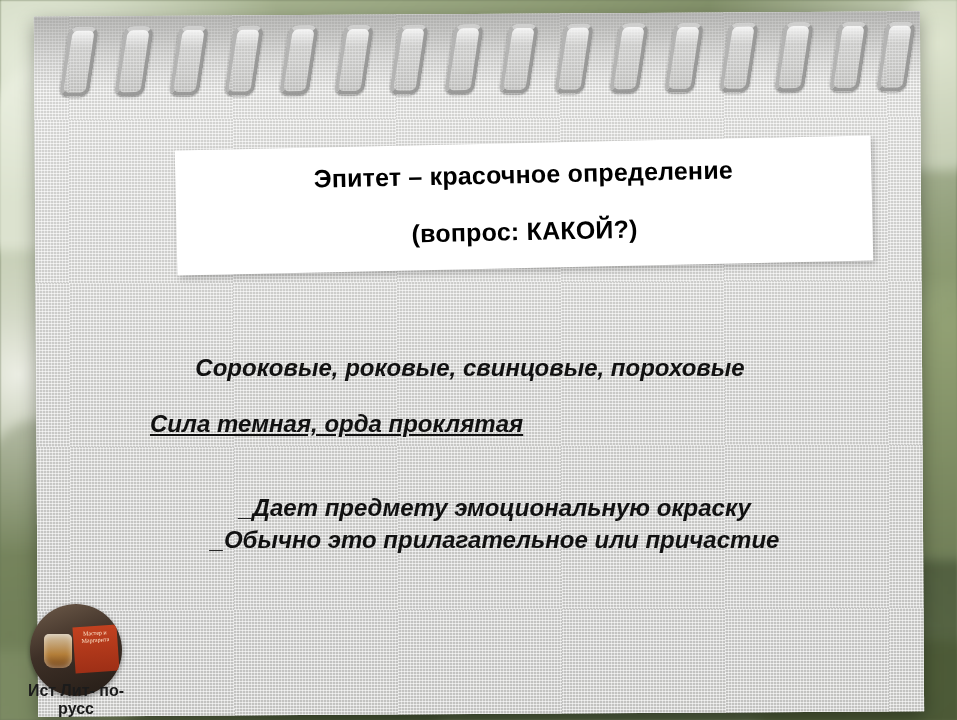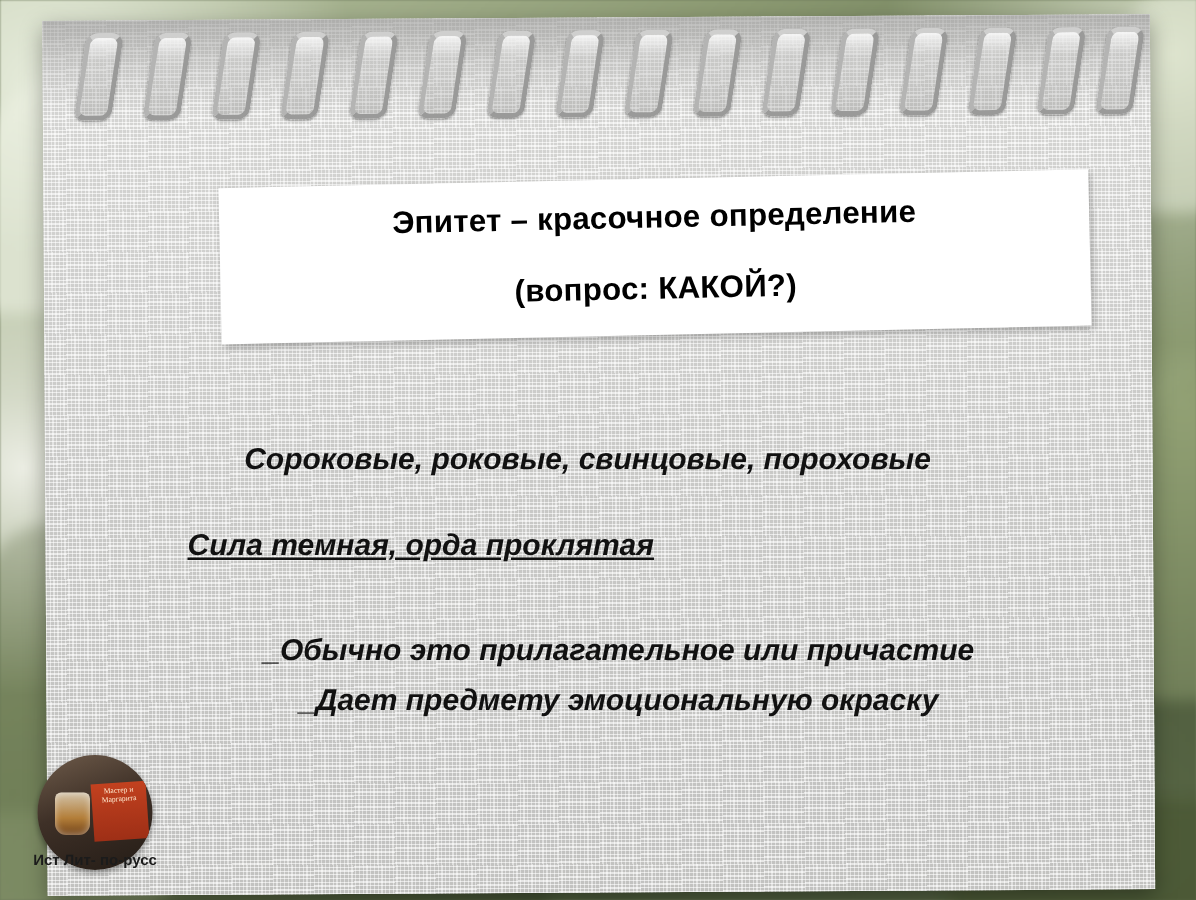--- a/index.html
+++ b/index.html
@@ -119,21 +119,21 @@
     left: 150px;
     top: 352px;
     width: 690px;
     color: #111111;
     font-style: italic;
     font-weight: bold;
   }
   .para {
     font-size: 24px;
     line-height: 1.33;
-    margin-bottom: 37px;
+    margin-bottom: 24px;
   }
   .para.p1 { text-align: center; width: 640px; }
   .para.p2 { text-align: left; margin-bottom: 52px; text-decoration: underline; }
   .para.p3 { text-align: center; margin-bottom: 8px; }
   .para.p4 { text-align: center; margin-bottom: 0; }
 
   
   .logo {
     position: absolute;
     left: 24px;
@@ -182,21 +182,21 @@
     background: linear-gradient(180deg, rgba(255,240,210,0.75) 0%, rgba(200,140,60,0.85) 60%, rgba(120,70,25,0.9) 100%);
     box-shadow: inset 0 0 6px rgba(255,255,255,0.5);
   }
   .logo-caption {
     position: absolute;
     left: 0;
     top: 78px;
     width: 104px;
     text-align: center;
     color: #1b1b1b;
-    font-size: 12px;
+    font-size: 16px;
     font-weight: bold;
     line-height: 1.1;
     font-family: "Liberation Sans", sans-serif;
   }
 </style>
 </head>
 <body>
 
 <div class="slide">
 
@@ -233,22 +233,22 @@
   </div>
 
   <div class="title-card">
     <div class="title-line">Эпитет – красочное определение</div>
     <div class="title-line second">(вопрос: КАКОЙ?)</div>
   </div>
 
   <div class="body-text">
     <div class="para p1">Сороковые, роковые, свинцовые, пороховые</div>
     <div class="para p2">Сила темная, орда проклятая</div>
+    <div class="para p4">_Дает предмету эмоциональную окраску</div>
     <div class="para p3">_Обычно это прилагательное или причастие</div>
-    <div class="para p4">_Дает предмету эмоциональную окраску</div>
   </div>
 
   <div class="logo">
     <div class="logo-circle">
       <div class="logo-glass"></div>
       <div class="logo-book">
         <div class="logo-book-text">Мастер и Маргарита</div>
       </div>
     </div>
     <div class="logo-caption">Ист Лит-

